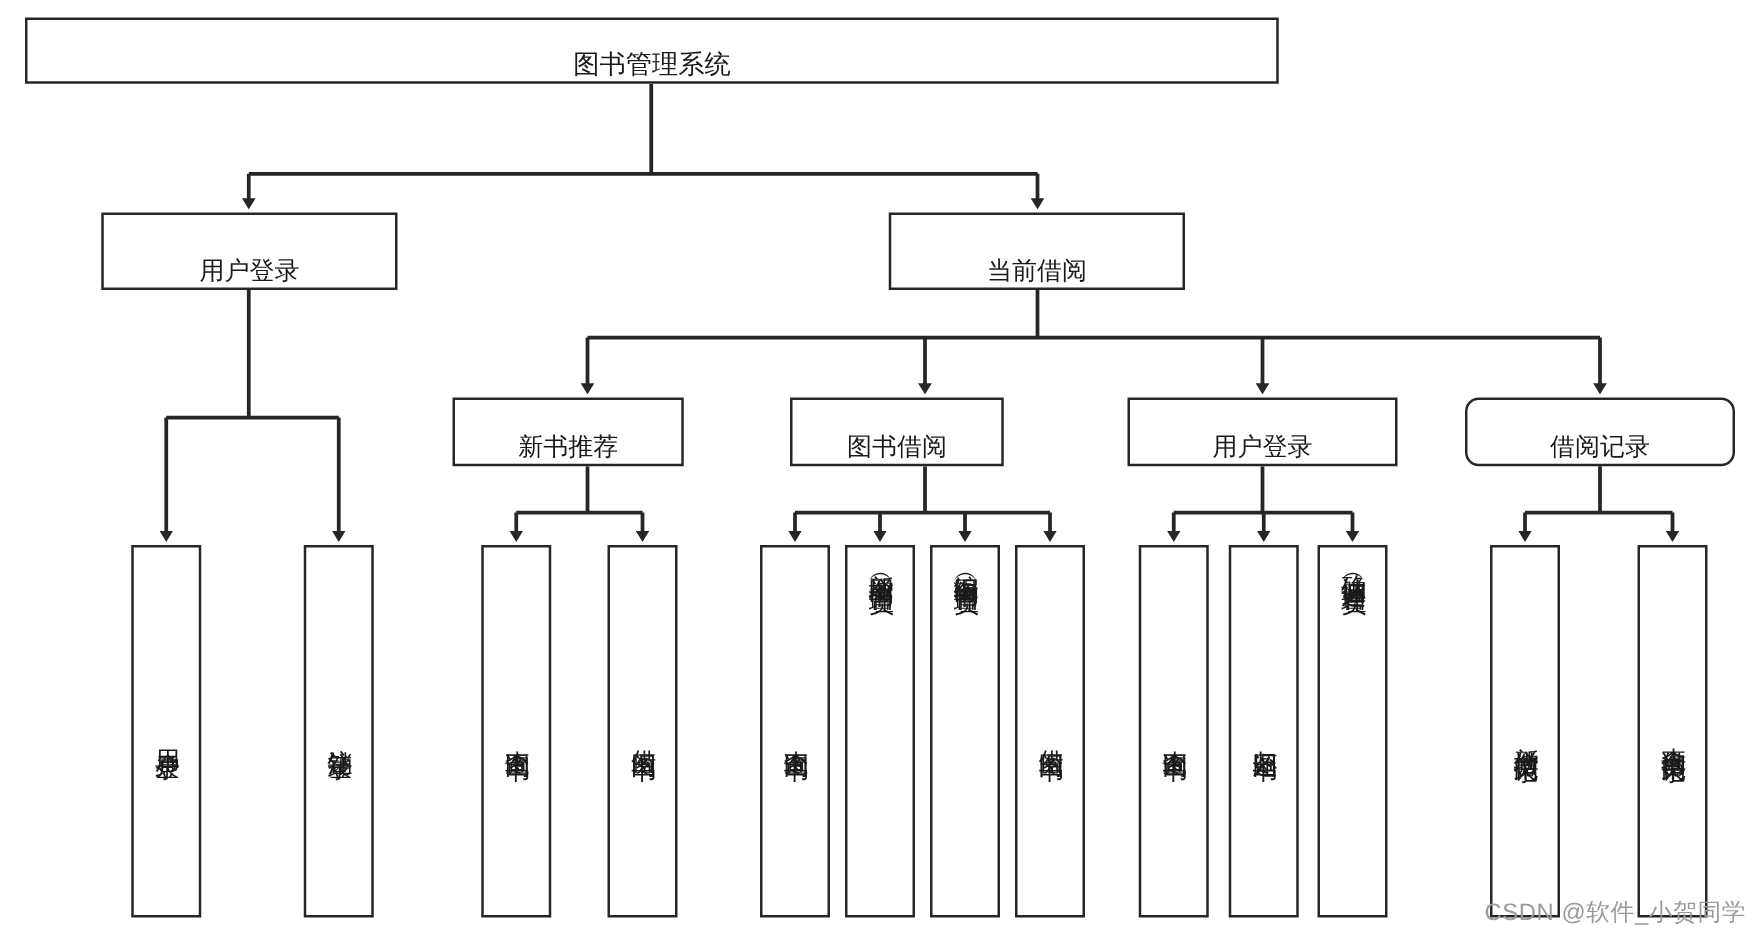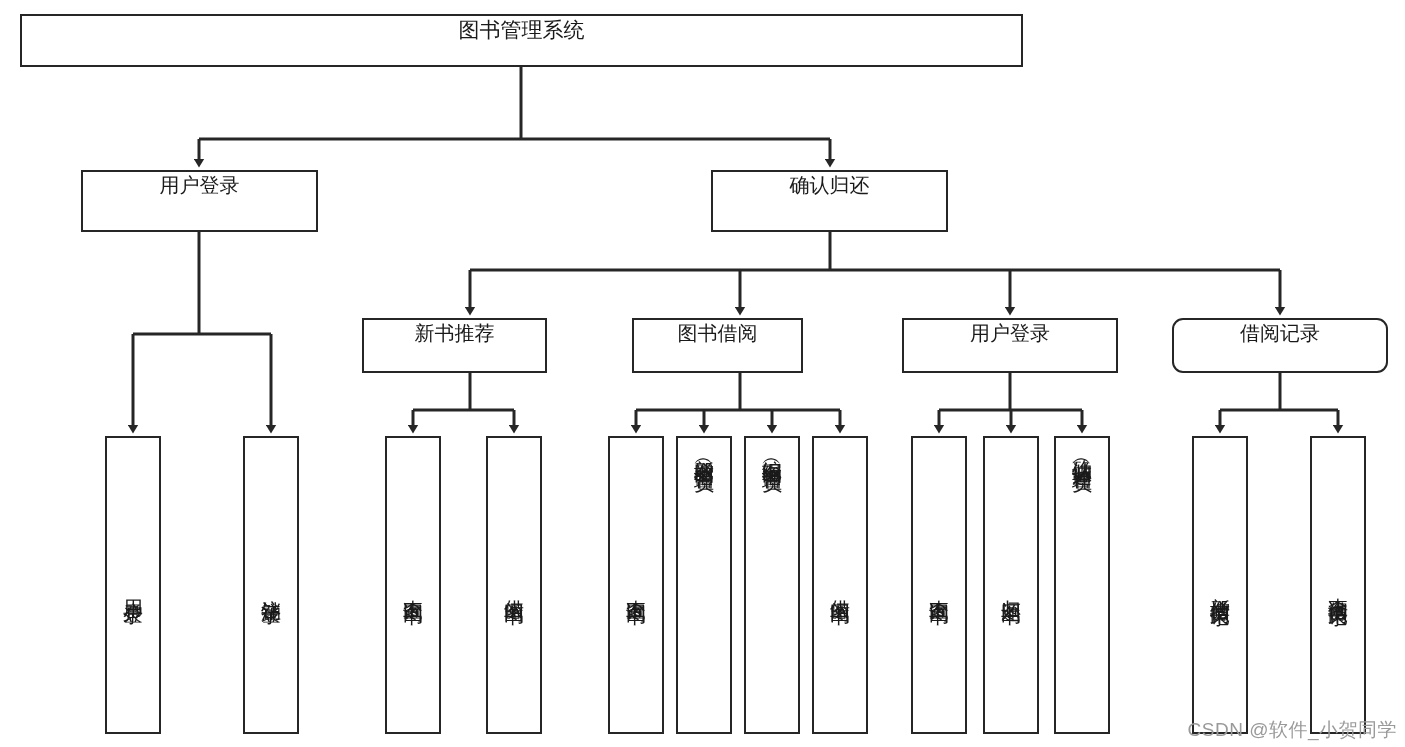--- a/index.html
+++ b/index.html
@@ -24,21 +24,21 @@
     width: 1405px;
     height: 747px;
     pointer-events: none;
   }
   .node {
     position: absolute;
     box-sizing: border-box;
     border: 2px solid #262626;
     background: #ffffff;
     display: flex;
-    align-items: flex-start;
+    align-items: flex-end;
     justify-content: center;
     color: #1a1a1a;
   }
   .node.root {
     font-size: 21px;
   }
   .node.lvl2 {
     font-size: 20px;
   }
   .node.lvl3 {
@@ -126,21 +126,21 @@
   </svg>
 
   <div class="node root" style="left:20px; top:14px; width:1003px; height:53px;">
     <span>图书管理系统</span>
   </div>
 
   <div class="node lvl2" style="left:81px; top:170px; width:237px; height:62px;">
     <span>用户登录</span>
   </div>
   <div class="node lvl2" style="left:711px; top:170px; width:237px; height:62px;">
-    <span>确认归还</span>
+    <span>当前借阅</span>
   </div>
 
   <div class="node lvl3" style="left:362px; top:318px; width:185px; height:55px;">
     <span>新书推荐</span>
   </div>
   <div class="node lvl3" style="left:632px; top:318px; width:171px; height:55px;">
     <span>图书借阅</span>
   </div>
   <div class="node lvl3" style="left:902px; top:318px; width:216px; height:55px;">
     <span>用户登录</span>

